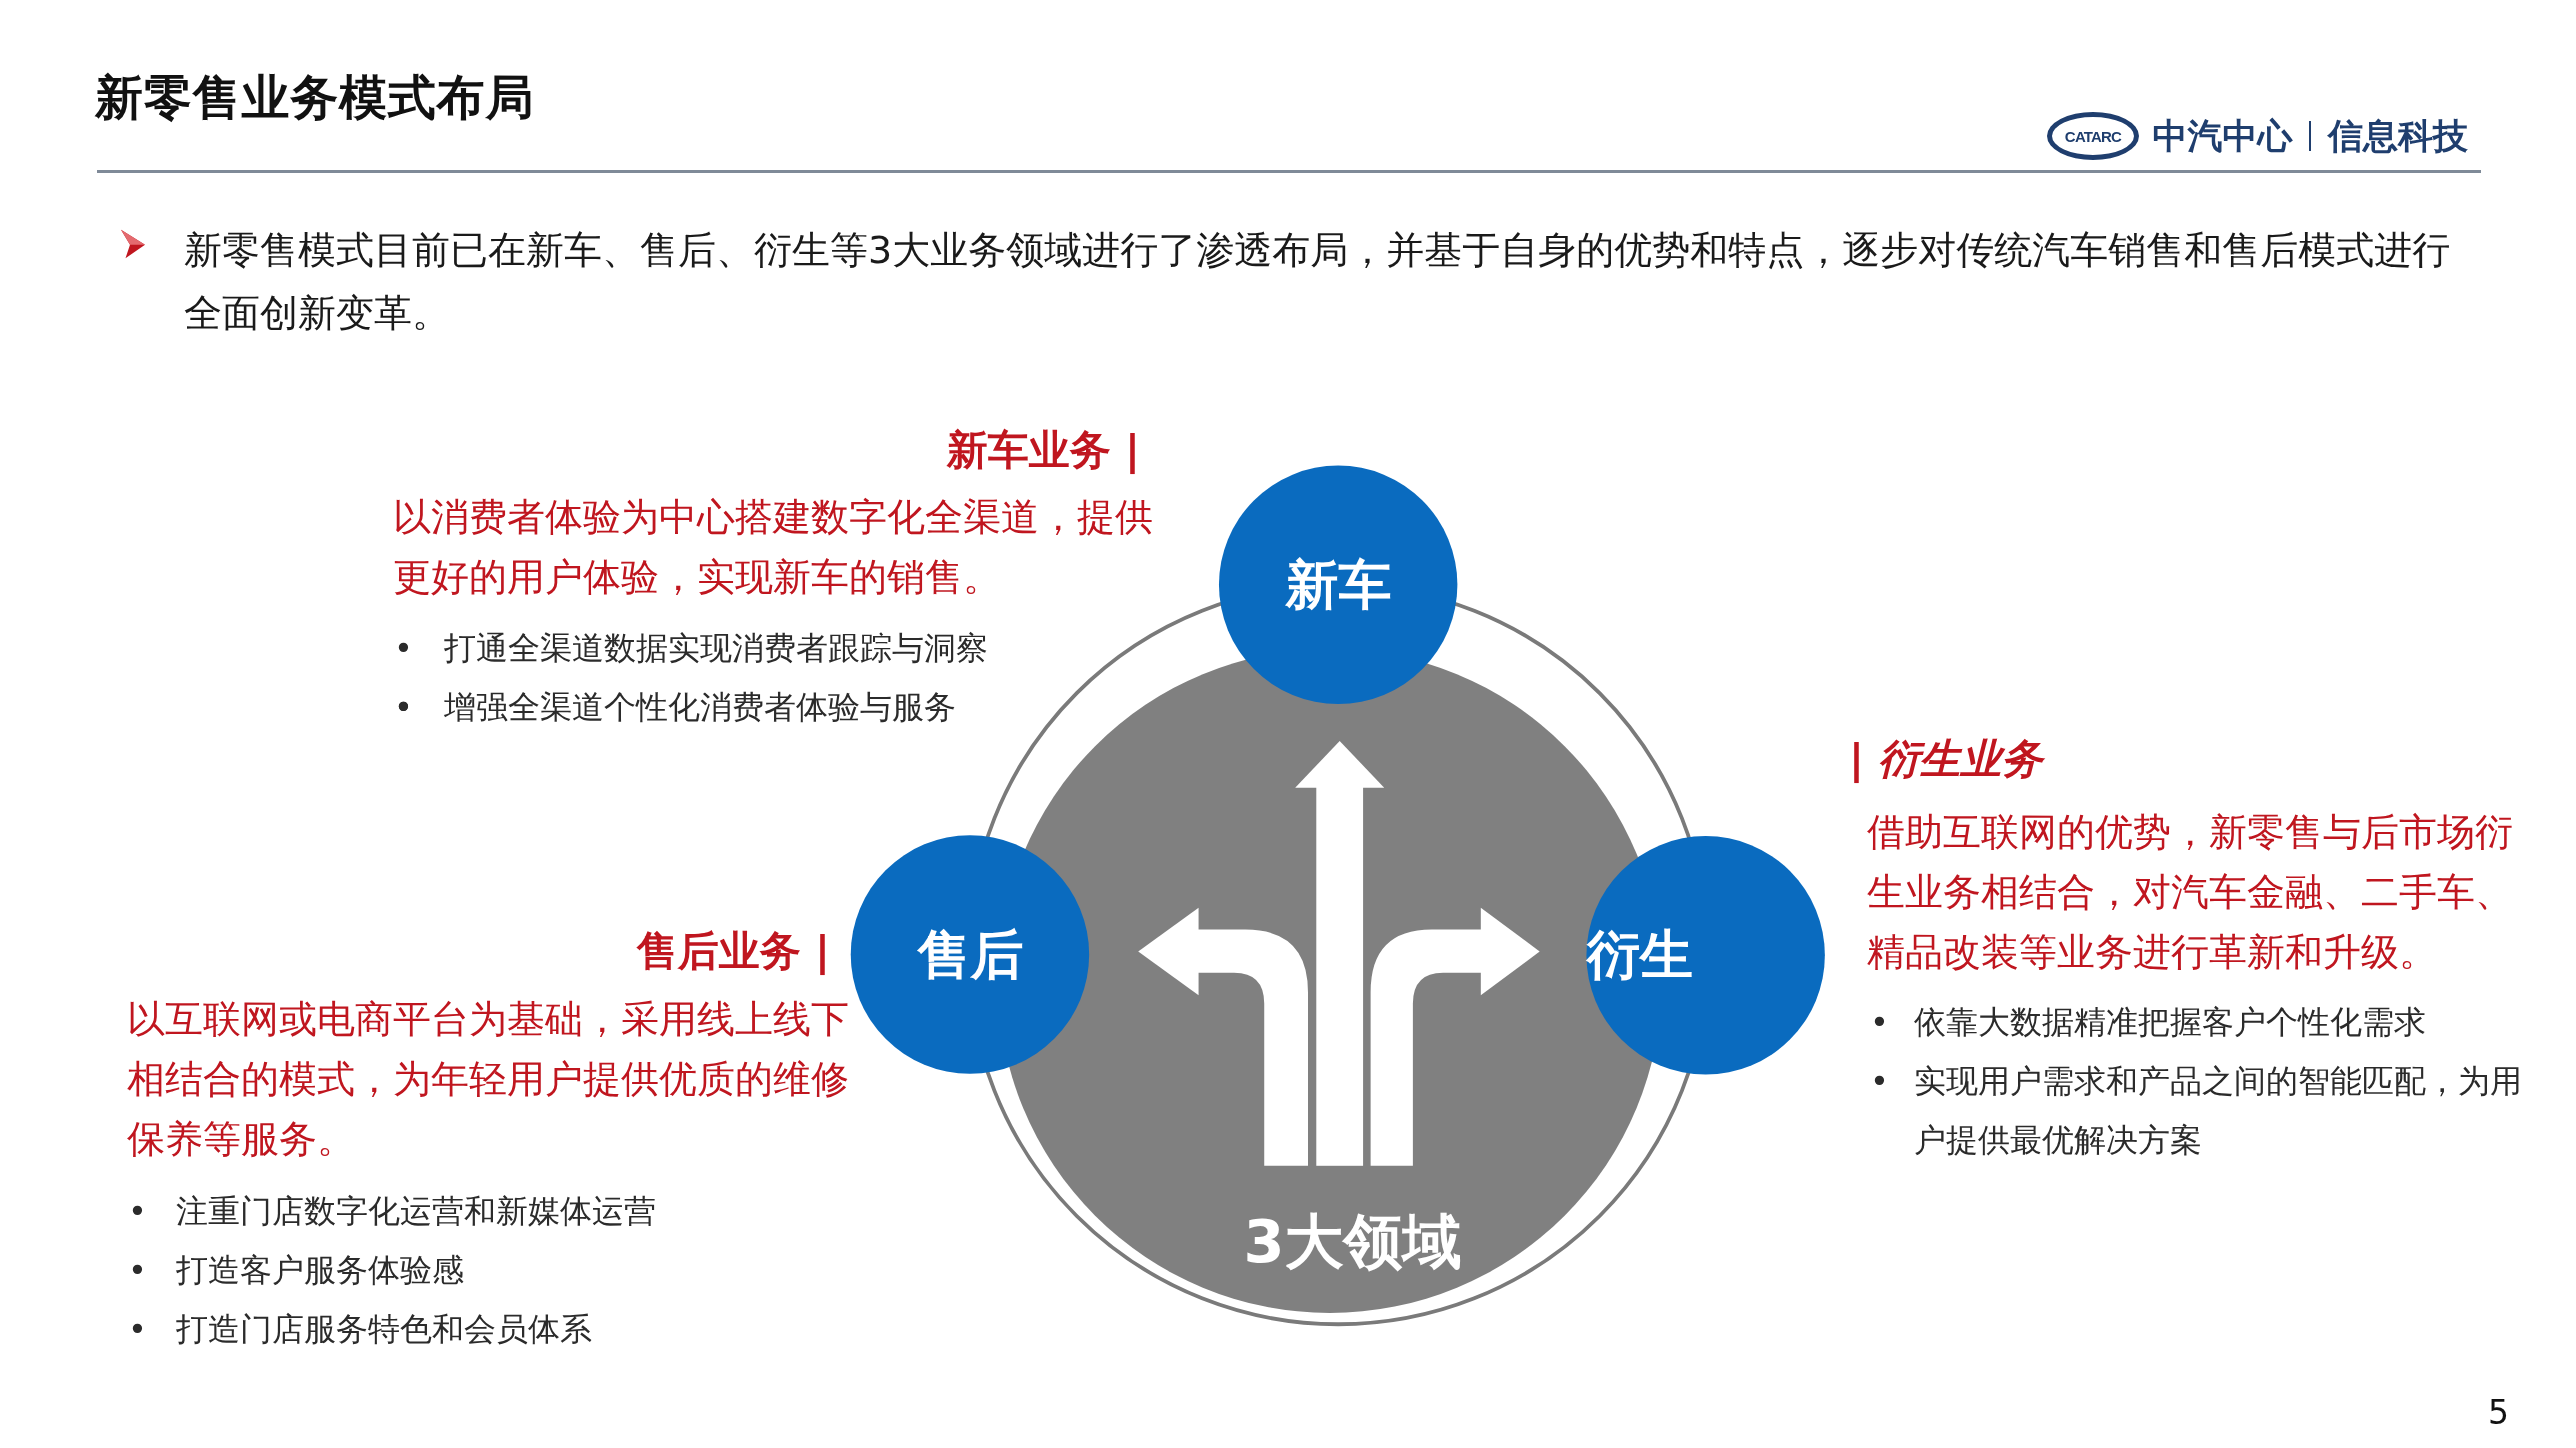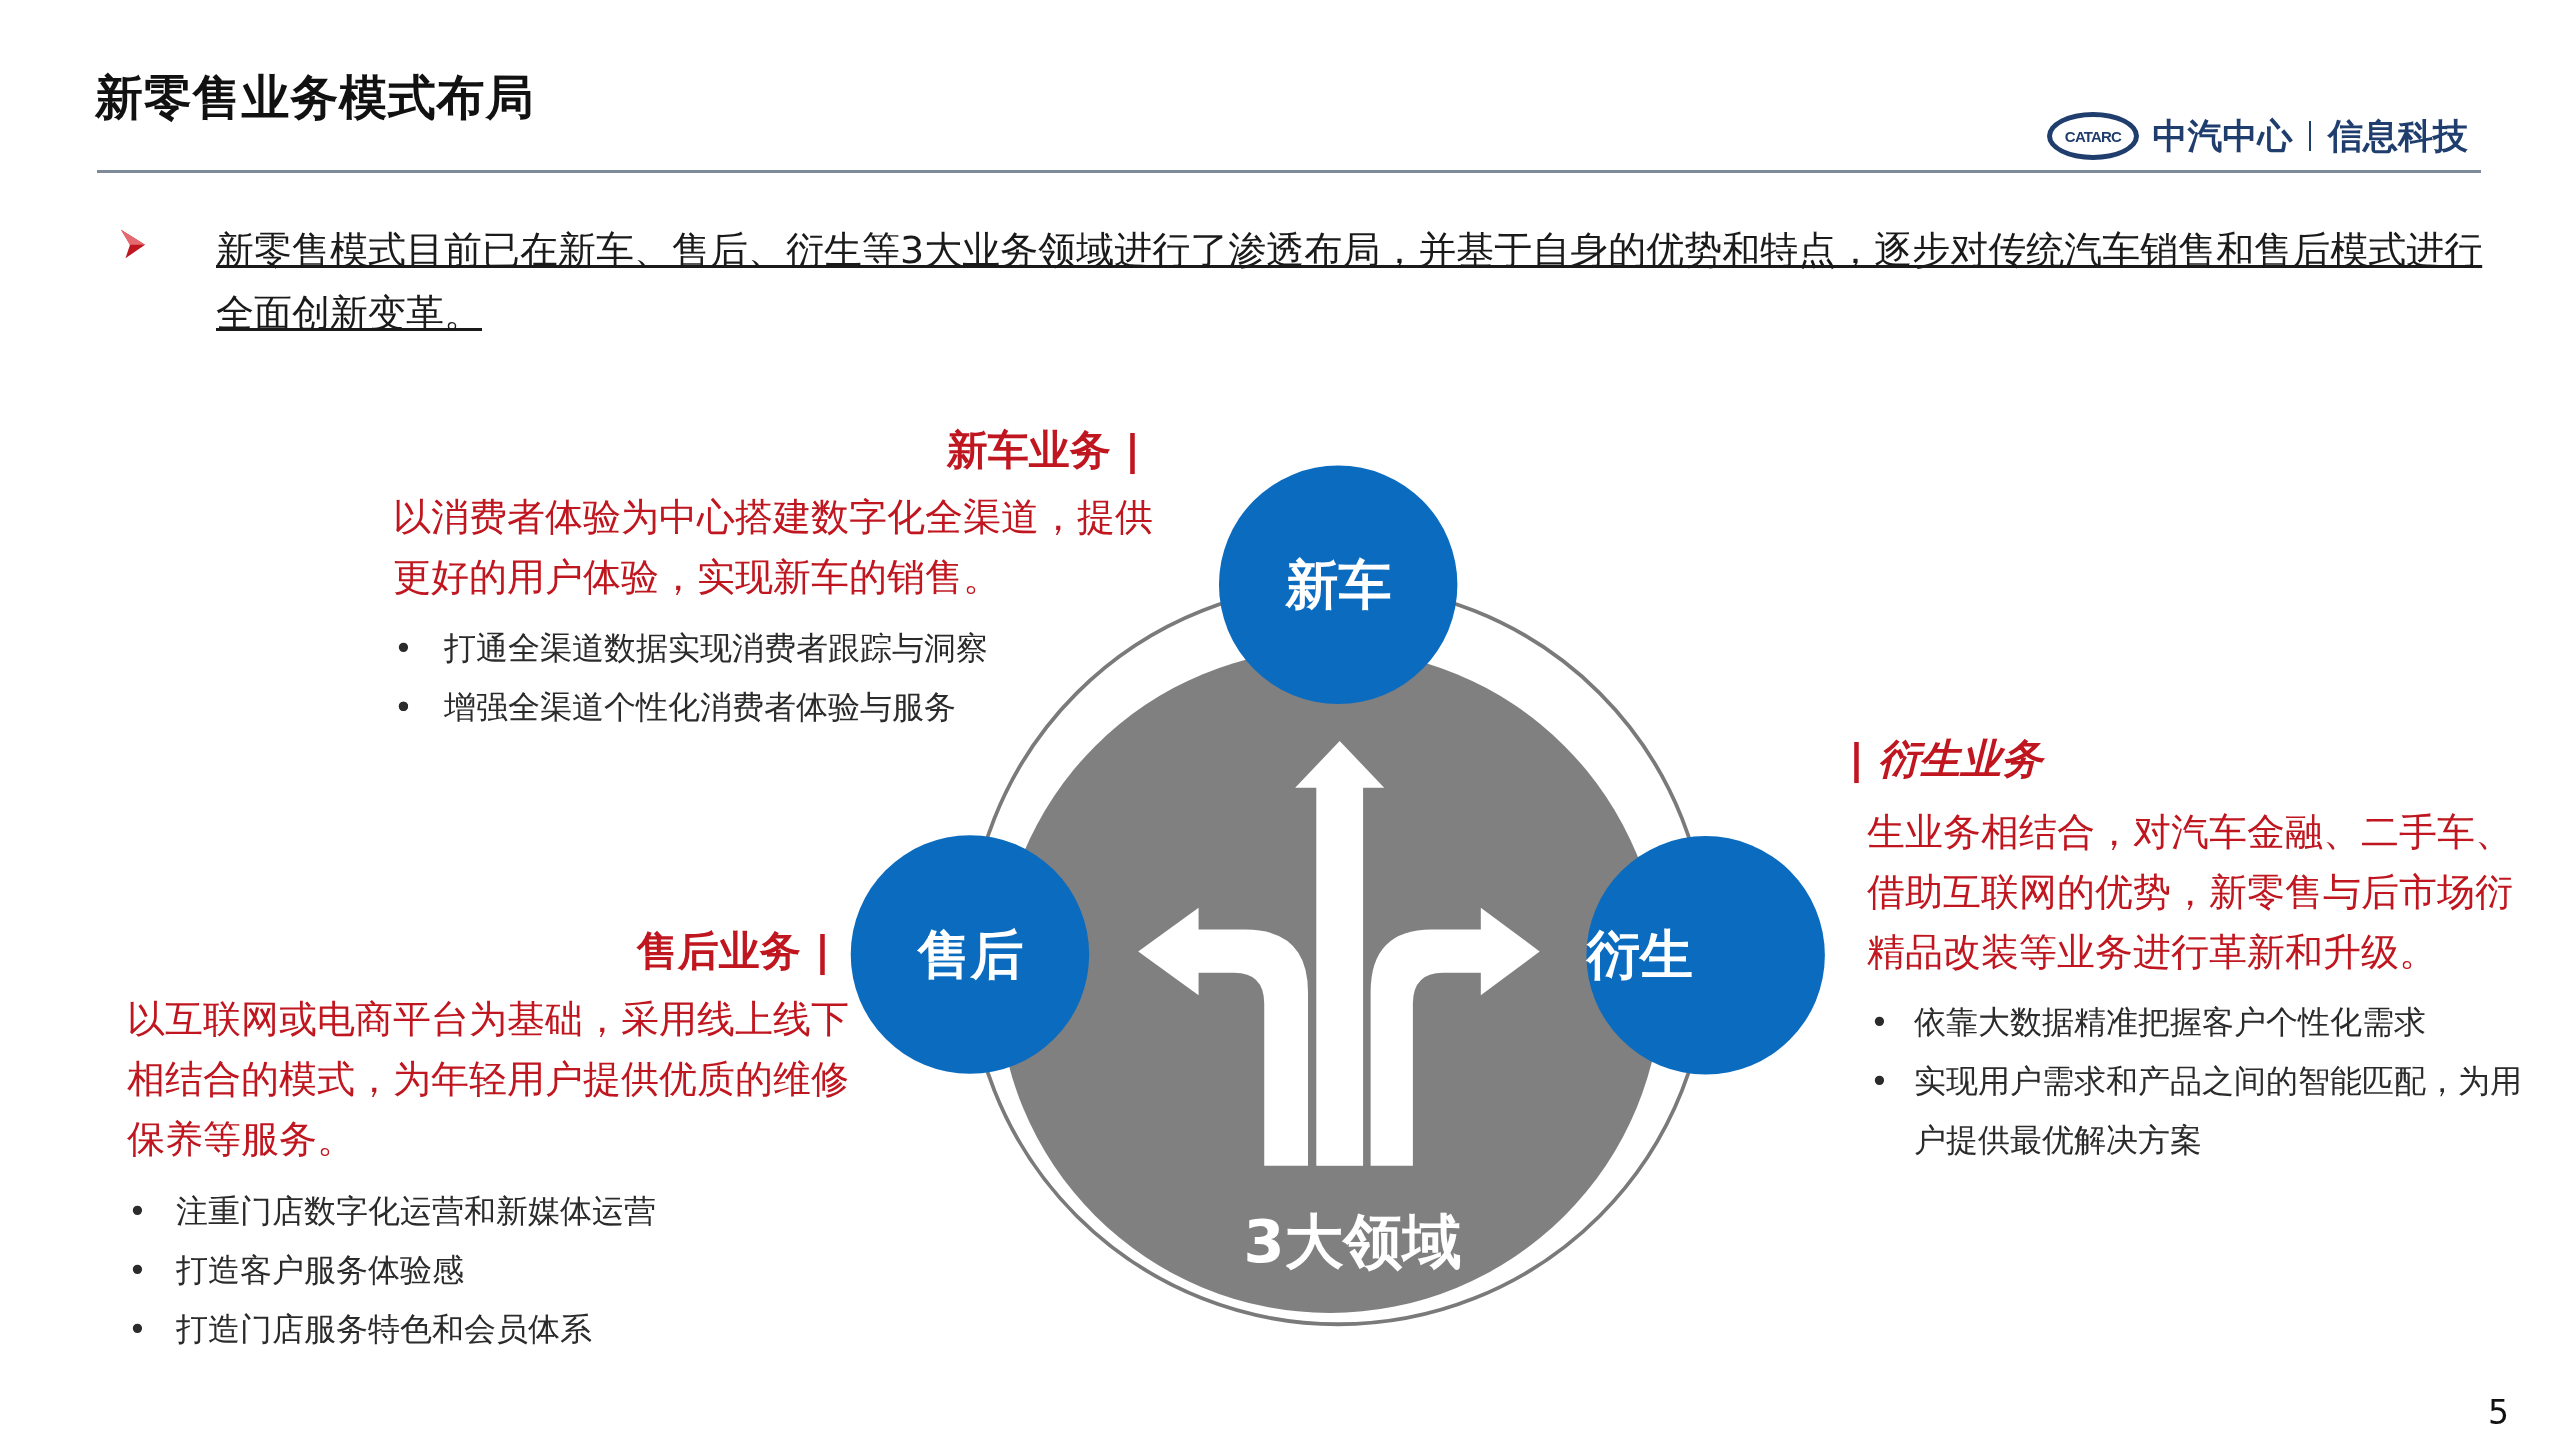--- a/index.html
+++ b/index.html
@@ -7,21 +7,21 @@
          font-family:"DejaVu Sans","Liberation Sans",sans-serif; }
   .abs { position:absolute; }
   .title { left:95px; top:66px; font-size:48px; font-weight:bold; color:#111; letter-spacing:0.8px; white-space:nowrap; }
   .hr { left:97px; top:170px; width:2384px; height:3px; background:#7f8a98; }
   .logo { left:2047px; top:106px; height:60px; display:flex; align-items:center; gap:13.6px; color:#1f3e6e; }
   .logo-oval { width:92px; height:48px; border:5.3px solid #1f3e6e; border-radius:50%; box-sizing:border-box;
                display:flex; align-items:center; justify-content:center; font-size:15px; font-weight:bold;
                letter-spacing:-0.8px; font-family:"Liberation Sans",sans-serif; }
   .logo-text { font-size:35px; font-weight:bold; white-space:nowrap; }
   .logo-sep { width:2.3px; height:30px; background:#1f3e6e; margin:0 3px; }
-  .intro { left:216px; top:219px; width:2294px; font-size:38px; line-height:63px; color:#1a1a1a;text-decoration:underline; }
+  .intro { left:184px; top:219px; width:2294px; font-size:38px; line-height:63px; color:#1a1a1a; }
   .sec-title { font-size:41px; font-weight:bold; color:#c0161f; white-space:nowrap; }
   .sec-desc { font-size:38px; line-height:60px; color:#c0161f; }
   .bul { font-size:32px; line-height:59px; color:#2b2b2b; }
   .page-num { left:2488px; top:1393px; font-size:33px; color:#111; }
 </style>
 </head>
 <body>
 
 <div class="abs title">新零售业务模式布局</div>
 
@@ -70,22 +70,22 @@
   <div>更好的用户体验，实现新车的销售。</div>
 </div>
 <div class="abs bul" style="left:394px;top:619px;width:679px;">
   <div style="position:relative;padding-left:50px;"><span style="position:absolute;left:0;">•</span><span>打通全渠道数据实现消费者跟踪与洞察</span></div>
   <div style="position:relative;padding-left:50px;"><span style="position:absolute;left:0;">•</span></div>
   <div style="position:relative;padding-left:50px;"><span style="position:absolute;left:0;">•</span><span>增强全渠道个性化消费者体验与服务</span></div>
 </div>
 
 <div class="abs sec-title" style="left:1849px;top:732px;font-style:italic;">| 衍生业务</div>
 <div class="abs sec-desc" style="left:1867px;top:802px;width:679px;">
+  <div>借助互联网的优势，新零售与后市场衍</div>
   <div>生业务相结合，对汽车金融、二手车、</div>
-  <div>借助互联网的优势，新零售与后市场衍</div>
   <div>精品改装等业务进行革新和升级。</div>
 </div>
 <div class="abs bul" style="left:1870px;top:993px;width:679px;">
   <div style="position:relative;padding-left:44px;"><span style="position:absolute;left:0;">•</span><span>依靠大数据精准把握客户个性化需求</span></div>
   <div style="position:relative;padding-left:44px;"><span style="position:absolute;left:0;">•</span><span>实现用户需求和产品之间的智能匹配，为用</span></div>
   <div style="position:relative;padding-left:44px;"><span>户提供最优解决方案</span></div>
 </div>
 
 <div class="abs sec-title" style="left:453px;top:924px;width:377px;text-align:right;">售后业务 |</div>
 <div class="abs sec-desc" style="left:127px;top:989px;width:755px;">

